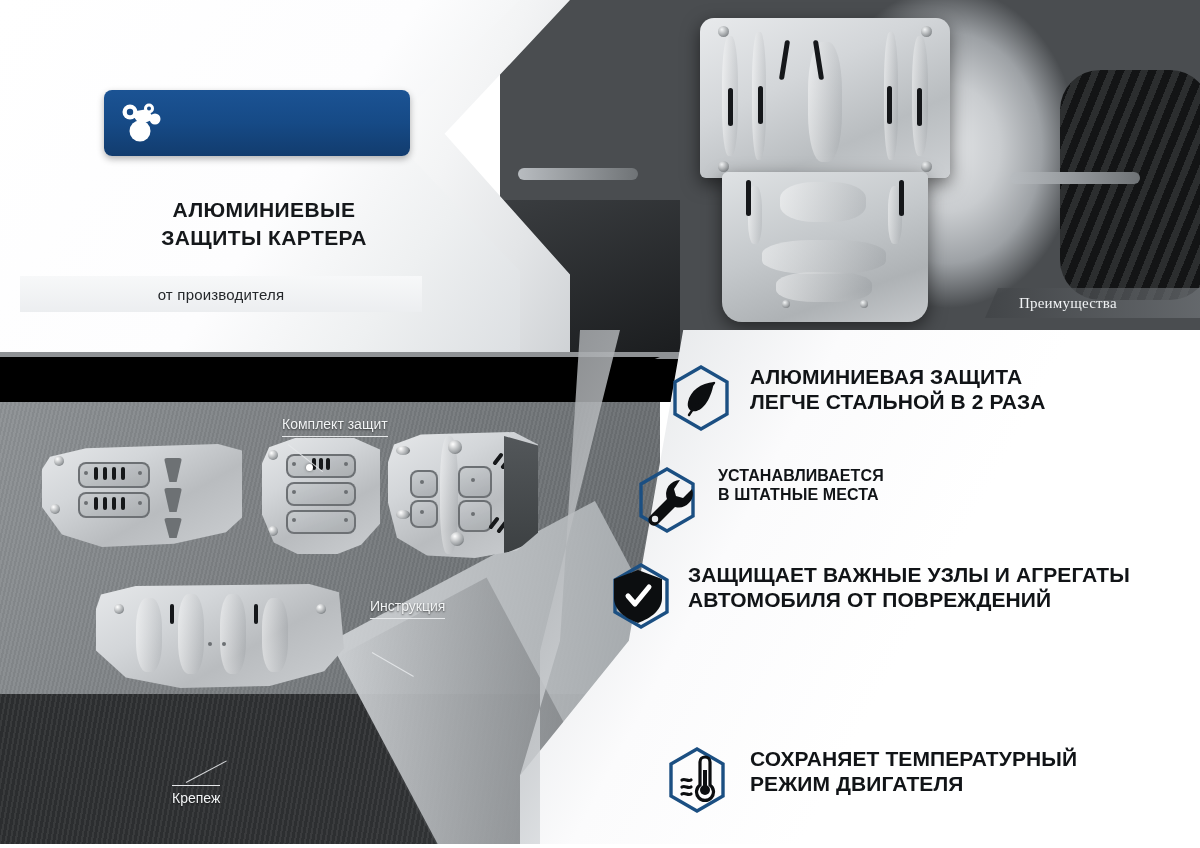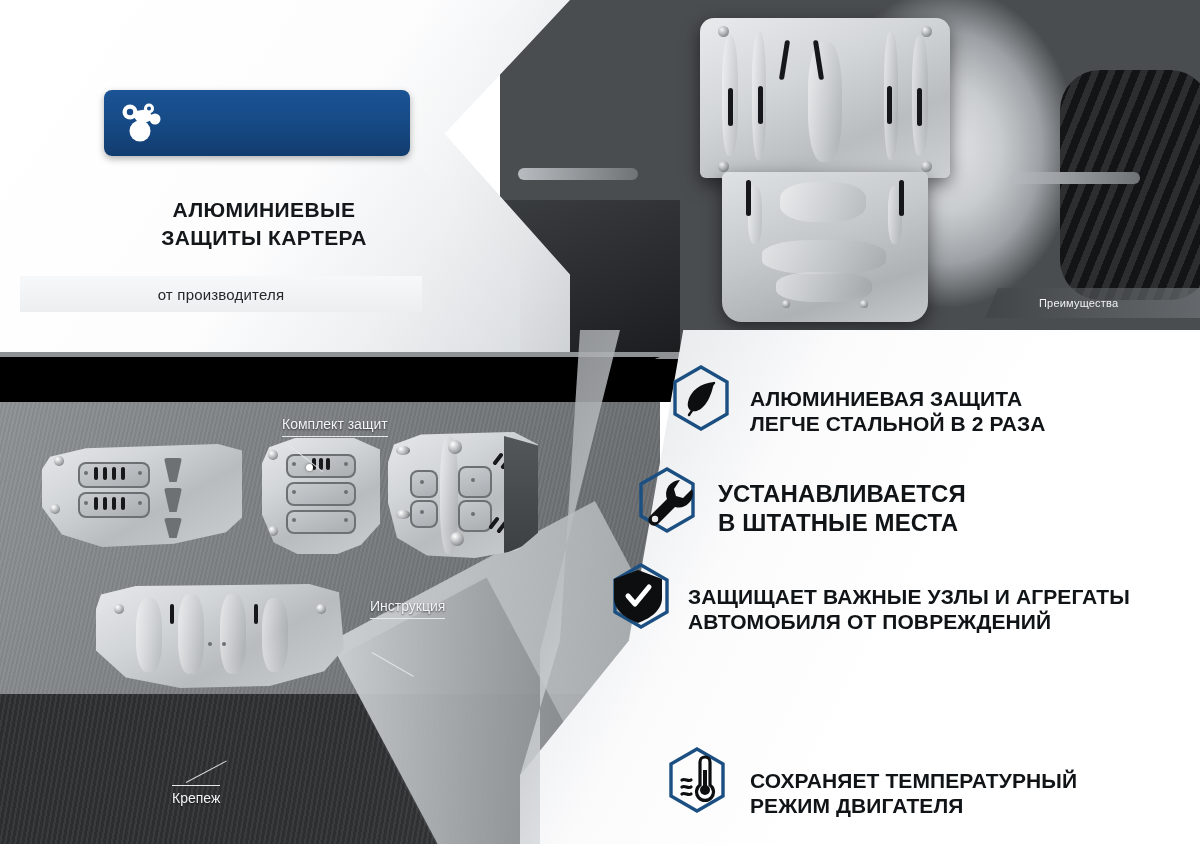--- a/index.html
+++ b/index.html
@@ -156,34 +156,34 @@
   }
   .panel-features-edge{
     position:absolute;left:520px;top:330px;width:250px;height:518px;
     background:linear-gradient(118deg,#9b9ea1,#d6d9dc 55%,#f1f2f3);
     clip-path:polygon(24% 0, 40% 0, 8% 62%, 8% 100%, 0 100%, 0 86%, 16% 60%);
     opacity:.85;
   }
   .features{
     position:absolute;left:612px;top:360px;width:580px;height:470px;
   }
-  .feat{position:absolute;display:flex;align-items:flex-end;}
+  .feat{position:absolute;display:flex;align-items:flex-start;}
   .hexwrap{position:relative;flex:0 0 auto;}
   .feat-text{
     color:#111417;font-weight:bold;line-height:1.2;letter-spacing:.1px;
   }
 
   
   .adv-tag{
     position:absolute;left:985px;top:288px;width:215px;height:30px;
     background:linear-gradient(90deg,rgba(60,63,66,.55),rgba(110,114,118,.72));
     clip-path:polygon(6% 0, 100% 0, 100% 100%, 0 100%);
     display:flex;align-items:center;
   }
-  .adv-tag span{color:#f0f2f4;font-size:11px;margin-left:54px;letter-spacing:.2px;}
+  .adv-tag span{color:#f0f2f4;font-size:15px;margin-left:34px;letter-spacing:.2px;font-family:Liberation Serif, serif;}
 
   .bottom-fade{
     position:absolute;left:0;bottom:0;width:1200px;height:4px;background:#fff;
   }
 </style>
 </head>
 <body>
 
 <div id="poster">
 
@@ -384,21 +384,21 @@
     <div class="feat" style="left:24px;top:106px;">
       <div class="hexwrap">
         <svg width="62" height="68" viewBox="0 0 62 68" aria-hidden="true">
           <polygon points="31,3 57,18 57,50 31,65 5,50 5,18" fill="none" stroke="#1b4f82" stroke-width="3.4"></polygon>
           <g fill="#0c0e10">
             <path d="M44 14a14 14 0 0 0-13 19L14 50a5.5 5.5 0 0 0 8 8l17-17a14 14 0 0 0 17-18l-9 9-7-2-2-7z"></path>
             <circle cx="19" cy="53" r="3.2" fill="#e9ebed"></circle>
           </g>
         </svg>
       </div>
-      <div class="feat-text" style="margin-left:20px;font-size:24px;">
+      <div class="feat-text" style="margin-left:20px;font-size:16px;">
         <div>УСТАНАВЛИВАЕТСЯ</div>
         <div>В ШТАТНЫЕ МЕСТА</div>
       </div>
     </div>
 
     <div class="feat" style="left:-2px;top:202px;">
       <div class="hexwrap">
         <svg width="62" height="68" viewBox="0 0 62 68" aria-hidden="true">
           <polygon points="31,3 57,18 57,50 31,65 5,50 5,18" fill="none" stroke="#1b4f82" stroke-width="3.4"></polygon>
           <path d="M28 8 L52 17 L52 36 C52 48 41 56 28 61 C15 56 4 48 4 36 L4 17 Z" fill="#0c0e10"></path>

